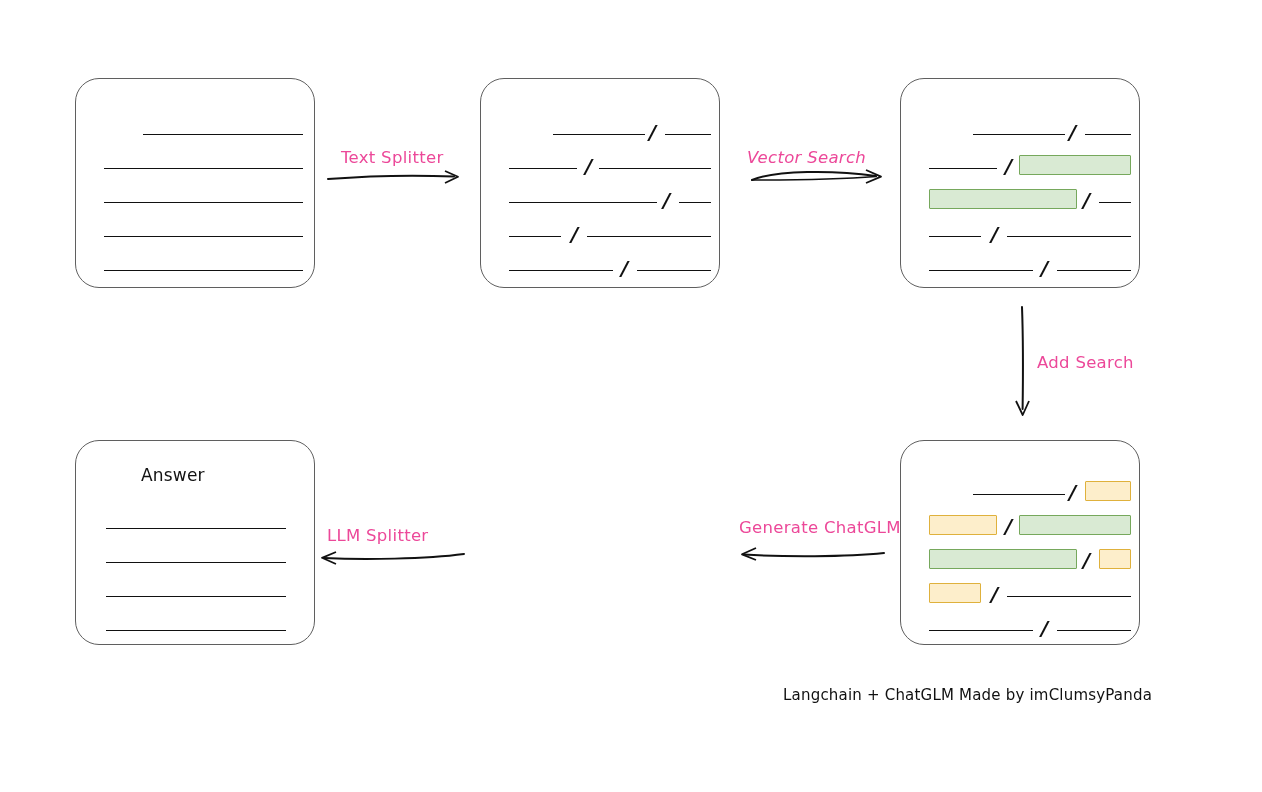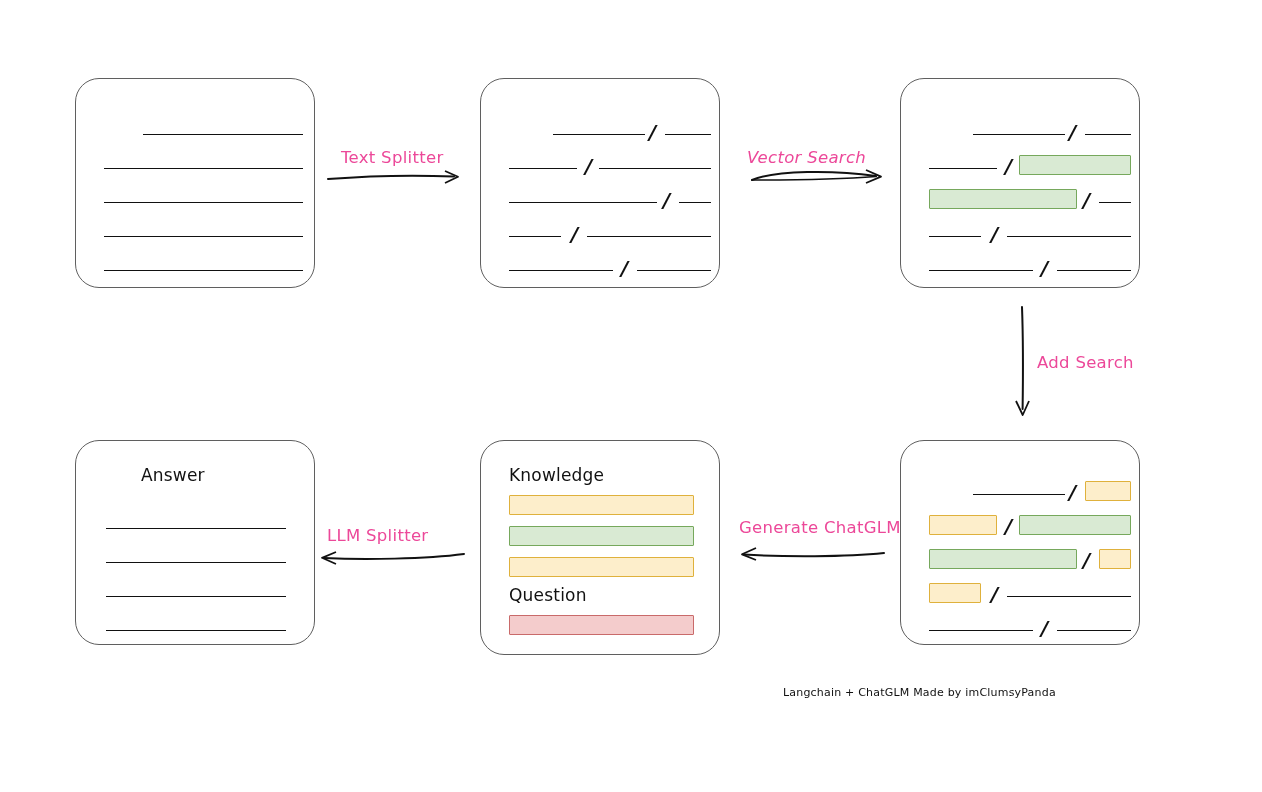--- a/index.html
+++ b/index.html
@@ -98,21 +98,21 @@
     position: absolute;
     font-size: 16.5px;
     letter-spacing: .3px;
     color: #ec4899;
     white-space: nowrap;
   }
 
   
   .footer-caption {
     position: absolute;
-    font-size: 11px;
+    font-size: 15px;
     letter-spacing: .2px;
     color: #111;
     white-space: nowrap;
   }
 </style>
 </head>
 <body>
 
 <div id="canvas">
 
@@ -252,28 +252,20 @@
   </div>
 
   <div class="arrow" style="left:740px; top:545px; width:146px; height:20px;">
     <svg width="146" height="20" viewBox="0 0 146 20">
       <path d="M144,8 C106,12 44,12 4,9.5" stroke="#111" stroke-width="2" fill="none" stroke-linecap="round"></path>
       <path d="M16,3 L2,9.3 L16,15" stroke="#111" stroke-width="1.8" fill="none" stroke-linejoin="round"></path>
     </svg>
   </div>
   <div class="arrow-label" style="left:739px; top:518px;">Generate ChatGLM</div>
 
-  <div class="doc-box" id="box-prompt" style="left:480px; top:440px; width:240px; height:215px;">
-    <div class="box-title" style="left:28px; top:24px;">Knowledge</div>
-    <div class="bar yellow" style="left:28px; top:54px; width:185px;"></div>
-    <div class="bar green" style="left:28px; top:85px; width:185px;"></div>
-    <div class="bar yellow" style="left:28px; top:116px; width:185px;"></div>
-    <div class="box-title" style="left:28px; top:144px;">Question</div>
-    <div class="bar red" style="left:28px; top:174px; width:185px;"></div>
-  </div>
 
   <div class="arrow" style="left:320px; top:548px; width:146px; height:20px;">
     <svg width="146" height="20" viewBox="0 0 146 20">
       <path d="M144,6 C106,11 44,12 4,10" stroke="#111" stroke-width="2" fill="none" stroke-linecap="round"></path>
       <path d="M16,4 L2,9.8 L16,16" stroke="#111" stroke-width="1.8" fill="none" stroke-linejoin="round"></path>
     </svg>
   </div>
   <div class="arrow-label" style="left:327px; top:526px;">LLM Splitter</div>
 
   <div class="doc-box" id="box-answer" style="left:75px; top:440px; width:240px; height:205px;">

